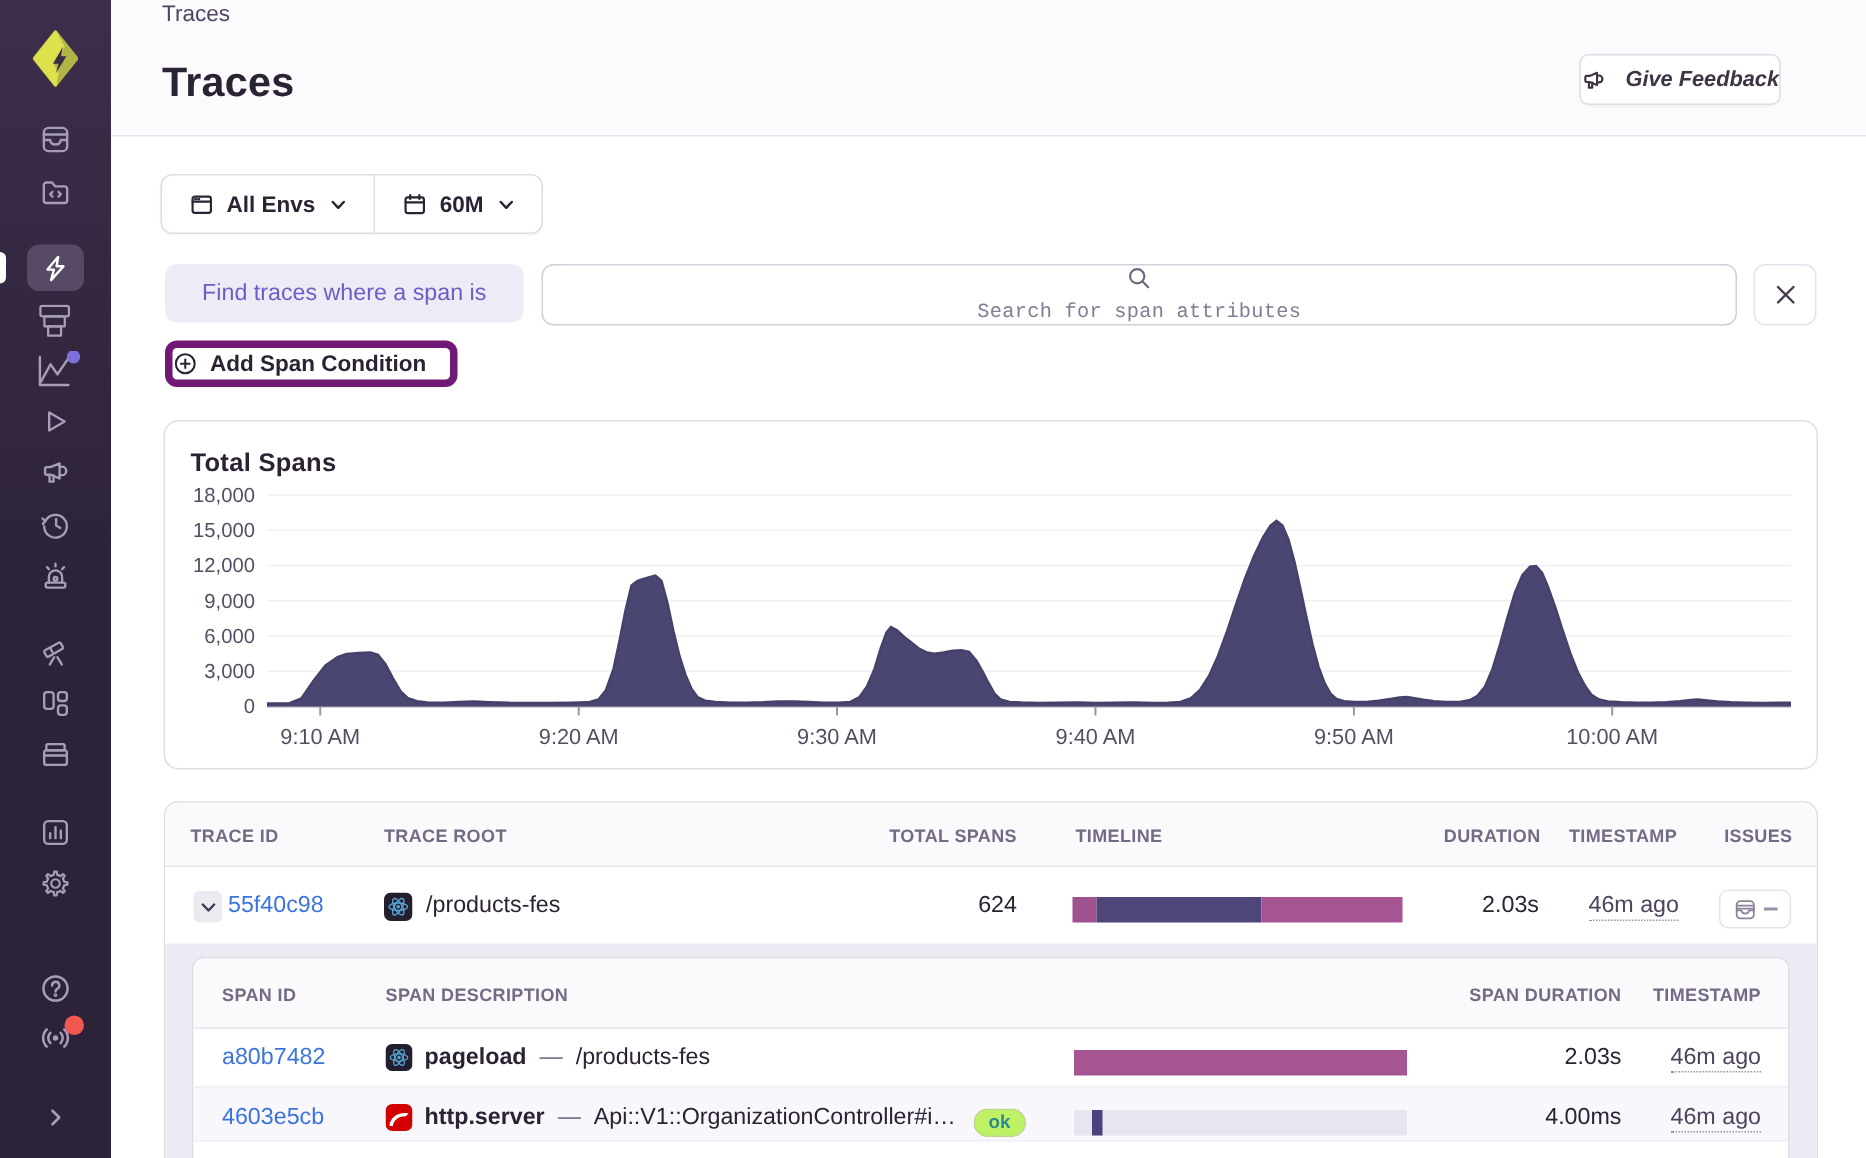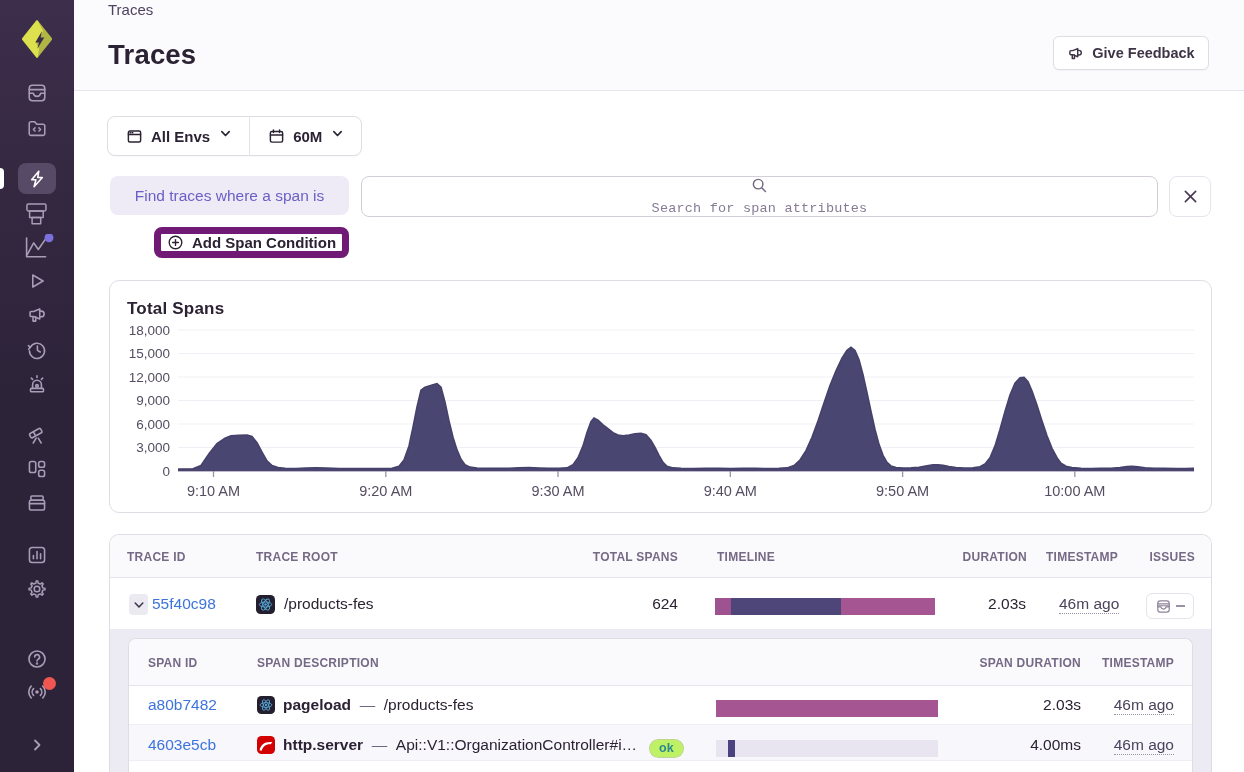--- a/index.html
+++ b/index.html
@@ -8,31 +8,31 @@
 
 #sidebar { position:absolute; left:0; top:0; width:74px; height:772px;
   background:linear-gradient(180deg,#3d2e4c 0%,#352942 22%,#2d2339 50%,#2d2339 100%); }
 .sicon { position:absolute; left:50%; transform:translate(-50%,-50%); }
 #selbox { position:absolute; left:18px; top:163px; width:38px; height:31px; border-radius:8px; background:#564a66; }
 #selpill { position:absolute; left:0; top:168px; width:4px; height:21px; border-radius:0 4px 4px 0; background:#fff; }
 
 #head { position:absolute; left:74px; top:0; width:1170px; height:91px; background:#fbfafc; border-bottom:1px solid #e8e4ed; }
 #crumb { position:absolute; left:34px; top:1px; font-size:15px; color:#4e4360; }
 #h1 { position:absolute; left:34px; top:39px; font-size:27.5px; font-weight:bold; color:#2b2233; letter-spacing:0.2px; }
-#feedback { position:absolute; left:979px; top:36px; width:156px; height:34px; background:#fff; border:1px solid #e0dce4; border-radius:6px; display:flex; align-items:center; justify-content:center; gap:8px; font-size:14.5px; font-weight:bold; color:#3e3446; box-shadow:0 1px 1px rgba(40,30,60,0.03); }
+#feedback { position:absolute; left:979px; top:36px; width:134px; height:34px; background:#fff; border:1px solid #e0dce4; border-radius:6px; display:flex; align-items:center; justify-content:space-between; gap:8px; font-size:14.5px; font-weight:bold; color:#3e3446; box-shadow:0 1px 1px rgba(40,30,60,0.03);font-style:italic; }
 
 #filterbar { position:absolute; left:107px; top:116px; width:auto; height:40px; background:#fff; border:1px solid #e0dce4; border-radius:8px; display:flex; align-items:center; box-shadow:0 1px 1px rgba(40,30,60,0.03); }
-.fseg { display:flex; align-items:flex-start; gap:8px; padding:0 18px; font-size:15px; font-weight:bold; color:#2b2233; }
+.fseg { display:flex; align-items:center; gap:8px; padding:0 18px; font-size:15px; font-weight:bold; color:#2b2233; }
 #fdiv { width:1px; height:40px; background:#e5e1ea; }
 
 #pill { position:absolute; left:110px; top:176px; width:239px; height:39px; background:#eeebf6; border-radius:8px; display:flex; align-items:center; justify-content:center; font-size:15.5px; font-weight:normal; color:#6a5fc6; }
 #search { position:absolute; left:361px; top:176px; width:797px; height:41px; background:#fff; border:1px solid #d4cdda; border-radius:8px; display:flex; align-items:center; padding:0 10px; gap:7px;flex-direction:column; }
 #search .ph { font-family:"Liberation Mono",monospace; font-size:13.5px; color:#857b94; letter-spacing:0.2px; }
 #xbtn { position:absolute; left:1169px; top:176px; width:42px; height:41px; background:#fff; border:1px solid #e7e3ed; border-radius:8px; display:flex; align-items:center; justify-content:center; }
-#addbtn { position:absolute; left:110px; top:227px; width:195px; height:31px; background:#fff; border:7px solid #701a75; border-radius:8px; display:flex; align-items:center; justify-content:center; gap:8px; font-size:15px; font-weight:bold; color:#2b2233; box-shadow:0 1px 1px rgba(40,30,60,0.03);margin-left:44px; }
+#addbtn { position:absolute; left:110px; top:227px; width:195px; height:31px; background:#fff; border:5px solid #701a75; border-radius:8px; display:flex; align-items:center; gap:8px; font-size:15px; font-weight:bold; color:#2b2233; box-shadow:0 1px 1px rgba(40,30,60,0.03); }
 
 #chartpanel { position:absolute; left:109px; top:280px; width:1103px; height:233px; background:#fff; border:1px solid #e0dce4; border-radius:10px; }
 #charttitle { position:absolute; left:17px; top:18px; font-size:17px; font-weight:bold; color:#2b2233; letter-spacing:0.2px; }
 
 #tablepanel { position:absolute; left:109px; top:534px; width:1103px; height:238px; background:#fff; border:1px solid #e0dce4; border-radius:10px 10px 0 0; border-bottom:none; overflow:hidden; }
 .th { font-size:12px; font-weight:bold; color:#756a86; letter-spacing:0.25px; }
 #thead { position:absolute; left:0; top:0; width:100%; height:43px; background:#faf9fb; border-bottom:1px solid #e8e4ed; }
 #trow { position:absolute; left:0; top:43px; width:100%; height:51px; background:#fff; }
 .link { color:#3c74dd; }
 #grayband { position:absolute; left:0; top:94px; width:100%; height:184px; background:#eceaf2; }

